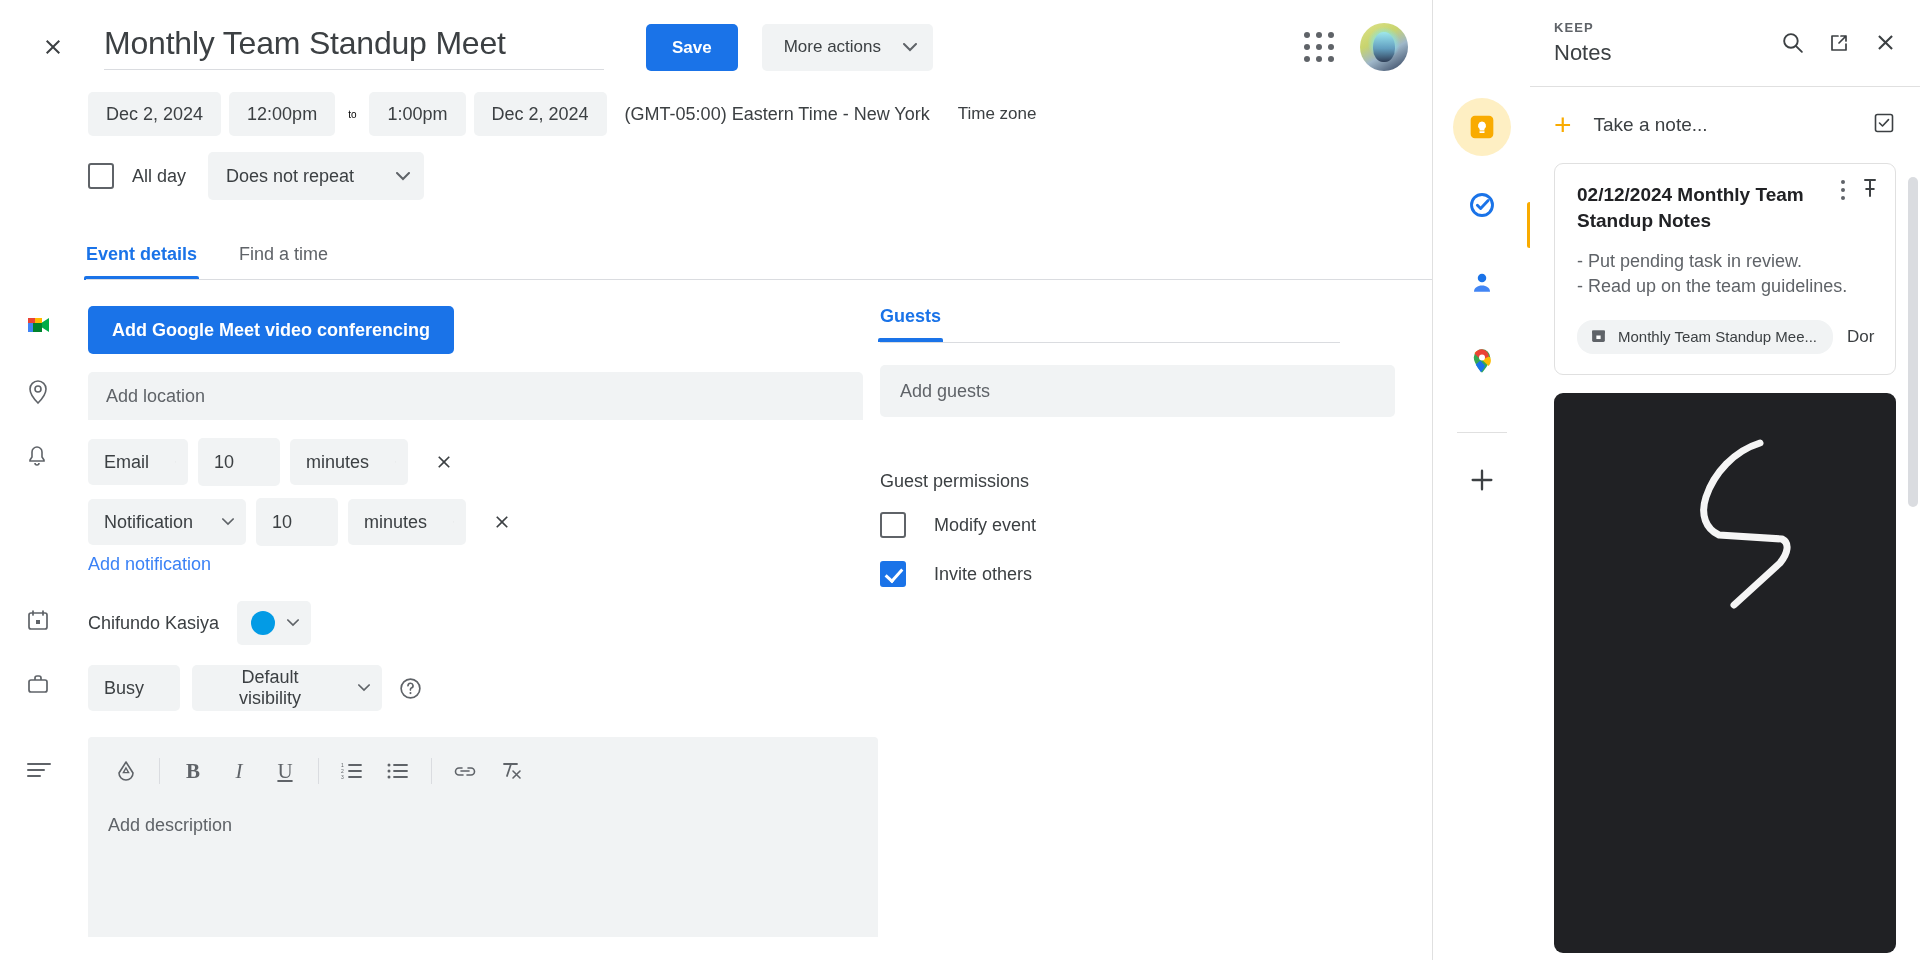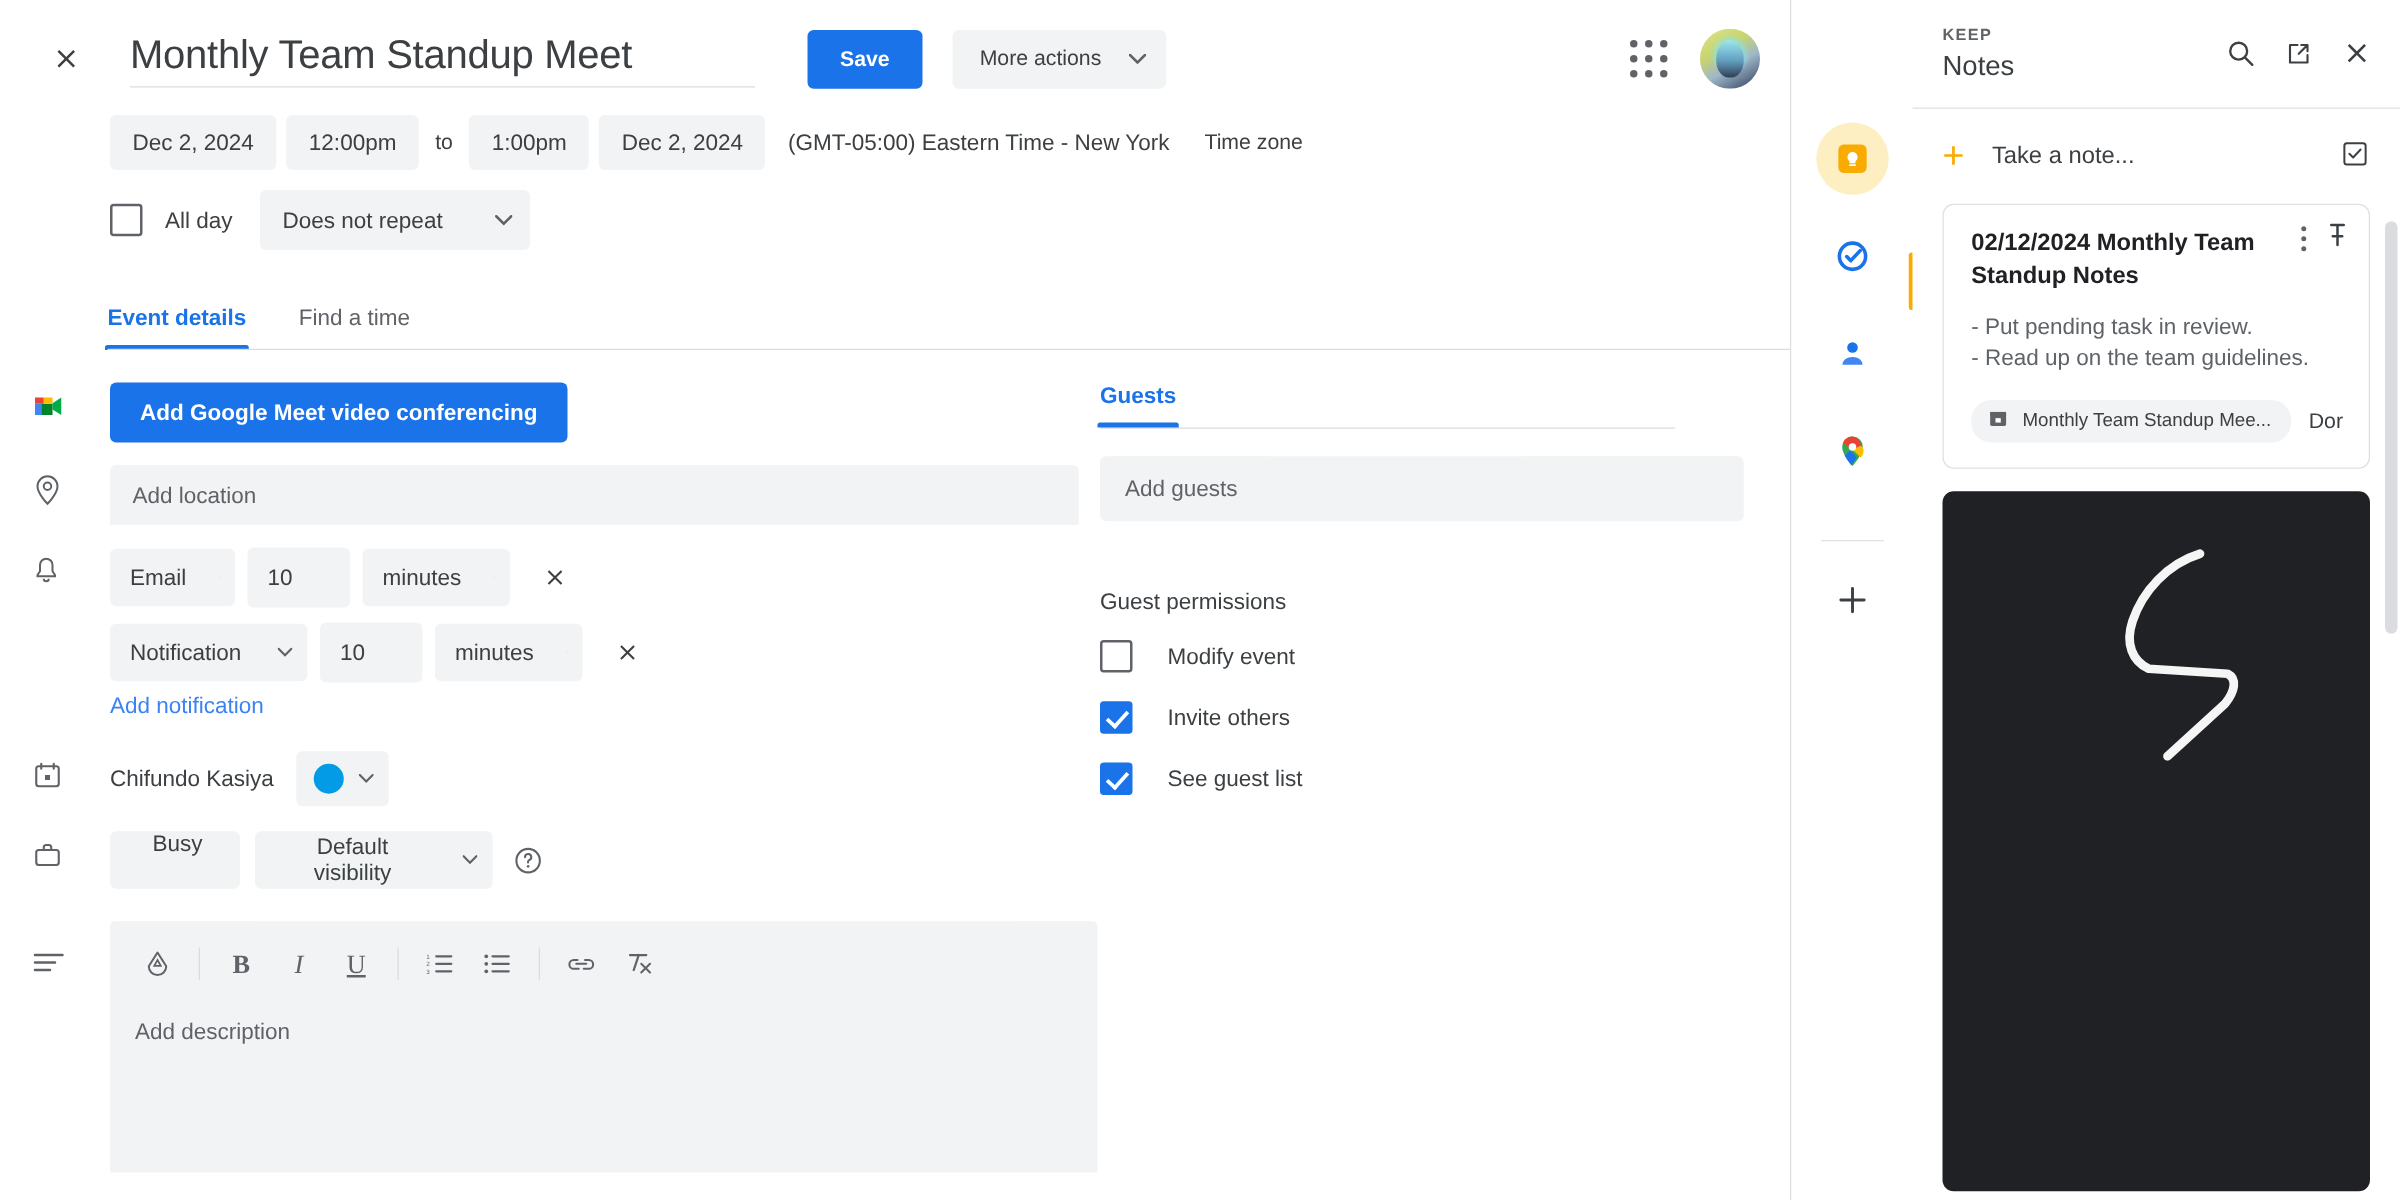--- a/index.html
+++ b/index.html
@@ -68,21 +68,21 @@
 
   
   .daterow { display: flex; align-items: center; padding-left: 88px; margin-top: 16px; gap: 0; }
   .chip {
     background: #f1f3f4; border: none; border-radius: 5px;
     font-size: 18px; color: #3c4043; height: 44px;
     display: flex; align-items: center; padding: 0 18px;
     cursor: pointer; font-family: "Liberation Sans", sans-serif;
     white-space: nowrap;
   }
-  .to-lbl { font-size: 17px; color: #404040; margin: 0 13px; }
+  .to-lbl { font-size: 10px; color: #000000; margin: 0 13px; }
   .tz-text { font-size: 18px; color: #3c4043; margin-left: 18px; white-space: nowrap; }
   .tz-btn {
     font-size: 17px; color: #3c4043; margin-left: 22px; background: none;
     border: none; cursor: pointer; font-family: "Liberation Sans", sans-serif;
   }
   .gap8 { width: 8px; }
 
   
   .alldayrow { display: flex; align-items: center; padding-left: 88px; margin-top: 16px; }
   .cbox {
@@ -444,21 +444,21 @@
         </div>
 
         <div class="row" style="margin-bottom:26px;">
           <div class="row-ico">
             <svg width="24" height="24" viewBox="0 0 24 24">
                 <rect x="3" y="8" width="18" height="12" rx="2" fill="none" stroke="#5f6368" stroke-width="1.7"></rect>
                 <path d="M9 8V6a2 2 0 0 1 2-2h2a2 2 0 0 1 2 2v2" fill="none" stroke="#5f6368" stroke-width="1.7"></path>
               </svg>
           </div>
           <div class="row-body">
-            <button class="sel" style="width:104px;flex-direction:column;">
+            <button class="sel" style="width:92px;">
               <span>Busy</span>
               <svg width="12" height="8" viewBox="0 0 14 9">
                   <path d="M1 1l6 6 6-6" stroke="#5f6368" stroke-width="2" fill="none" stroke-linecap="round"></path>
                 </svg>
             </button>
             <div style="width:12px"></div>
             <button class="sel" style="width:190px;">
               <span>Default visibility</span>
               <svg width="12" height="8" viewBox="0 0 14 9">
                   <path d="M1 1l6 6 6-6" stroke="#5f6368" stroke-width="2" fill="none" stroke-linecap="round"></path>
@@ -541,24 +541,20 @@
         <div class="gp-title">Guest permissions</div>
 
         <div class="gp-item">
           <div class="cbox"></div>
           <span class="gp-lbl">Modify event</span>
         </div>
         <div class="gp-item">
           <div class="cbox checked"></div>
           <span class="gp-lbl">Invite others</span>
         </div>
-        <div class="gp-item">
-          <div class="cbox checked"></div>
-          <span class="gp-lbl">See guest list</span>
-        </div>
       </div>
 
     </div>
   </div>
 
   <div class="rail">
     <div class="rail-item active">
       <svg width="34" height="34" viewBox="0 0 24 24">
         <rect x="4" y="4" width="16" height="16" rx="3" fill="#f9ab00"></rect>
         <path d="M12 8.2a2.9 2.9 0 0 0-1.7 5.2v1.1h3.4v-1.1A2.9 2.9 0 0 0 12 8.2z" fill="#fff"></path>

